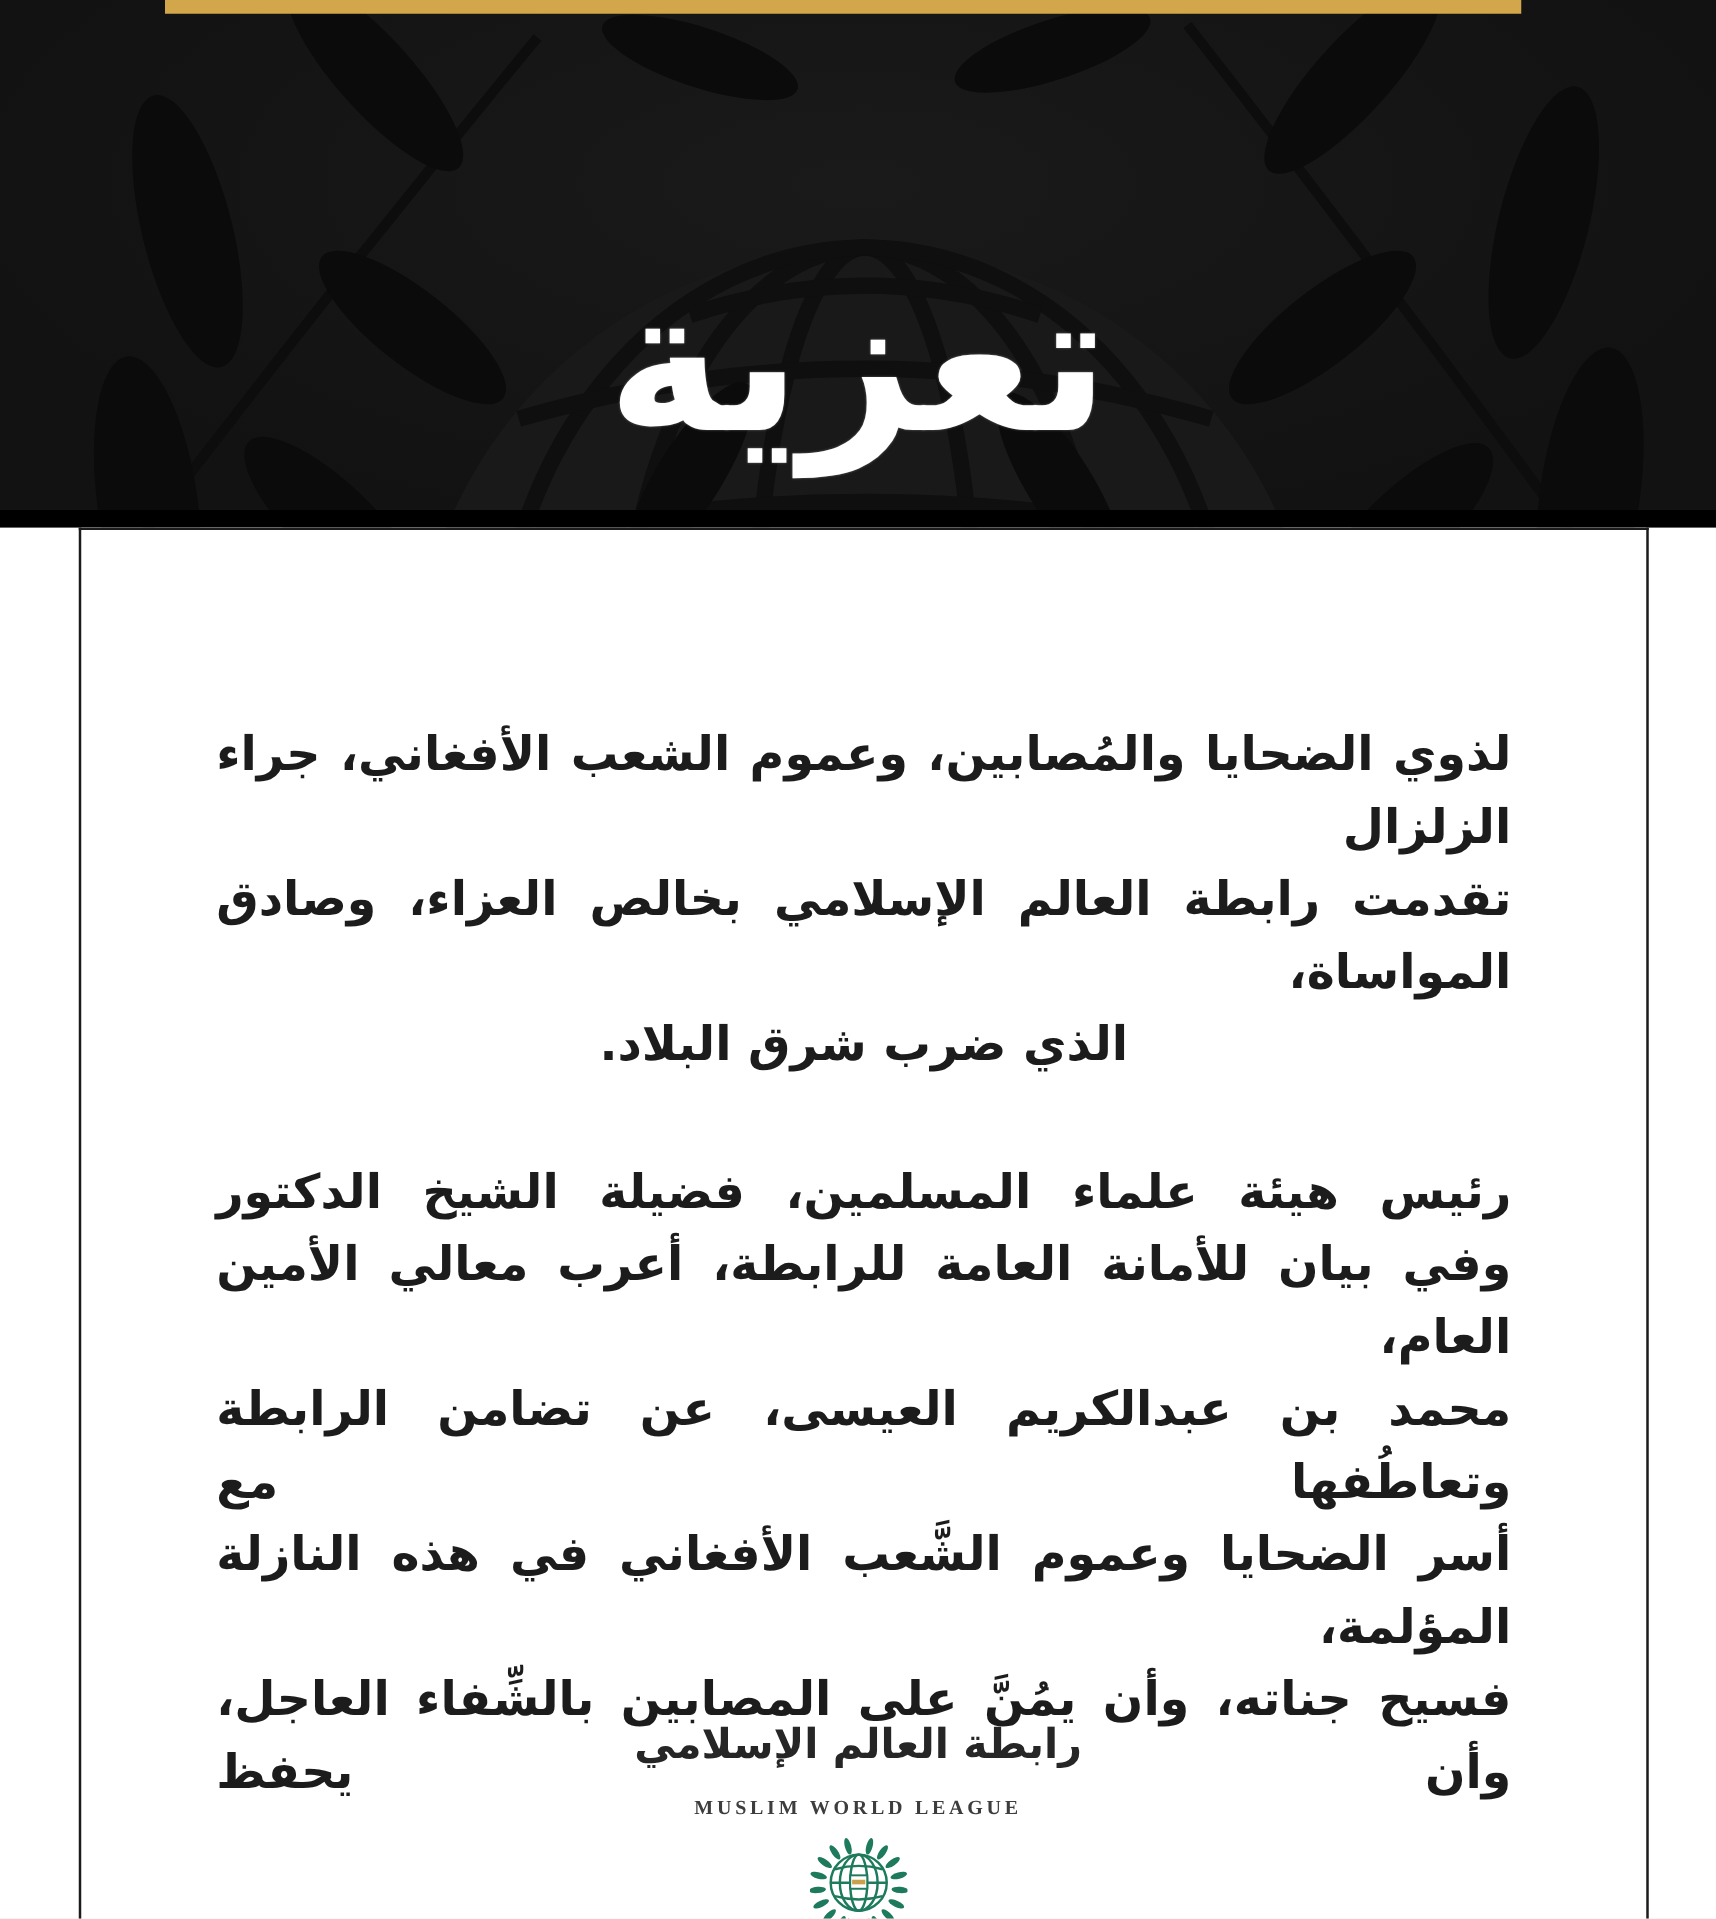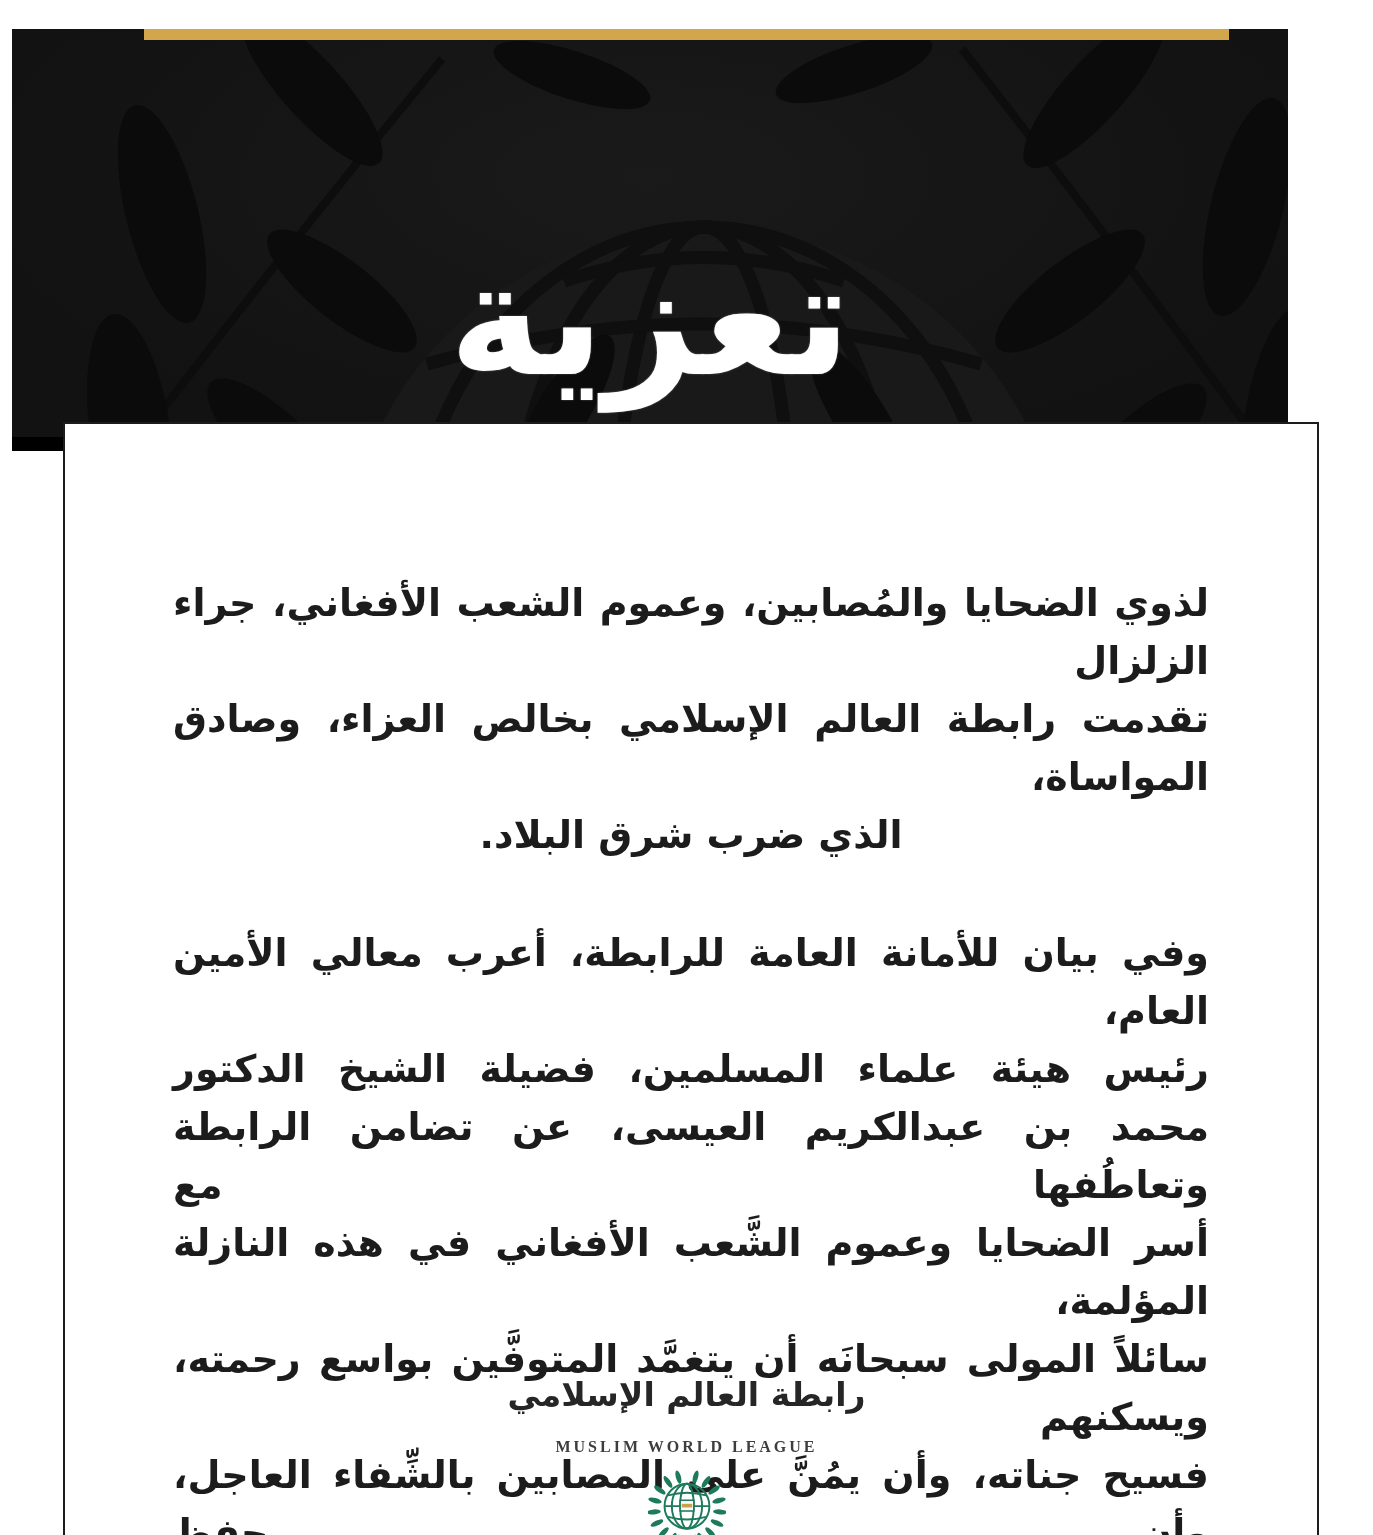--- a/index.html
+++ b/index.html
@@ -8,25 +8,24 @@
     position:relative;
     width:1373px; height:1535px;
     margin:0 auto;
     background:#ffffff;
     overflow:hidden;
     font-family:"DejaVu Sans", sans-serif;
   }
 
   
   .header {
-    position:absolute; top:0; left:12px;
-    width:1276px; height:422px;
+    position:absolute; top:0; left:0;
+    width:1373px; height:422px;
     background:radial-gradient(ellipse at 50% 35%, #1a1a1a 0%, #121212 75%);
     overflow:hidden;
-    margin-top:29px;
   }
   .header svg.deco { position:absolute; top:0; left:0; }
   .gold-bar {
     position:absolute; top:0; left:132px;
     width:1085px; height:11px;
     background:#D2A74C;
   }
   .calligraphy-title {
     position:absolute; top:196px; left:0; right:0;
     text-align:center;
@@ -147,25 +146,24 @@
   <div class="content-card">
     <div class="text-block">
 
       <div class="para">
         <div class="jline">لذوي الضحايا والمُصابين، وعموم الشعب الأفغاني، جراء الزلزال</div>
         <div class="jline">تقدمت رابطة العالم الإسلامي بخالص العزاء، وصادق المواساة،</div>
         <div class="lastline-center">الذي ضرب شرق البلاد.</div>
       </div>
 
       <div class="para">
+        <div class="jline">رئيس هيئة علماء المسلمين، فضيلة الشيخ الدكتور</div>
         <div class="jline">وفي بيان للأمانة العامة للرابطة، أعرب معالي الأمين العام،</div>
-        <div class="jline">رئيس هيئة علماء المسلمين، فضيلة الشيخ الدكتور</div>
         <div class="jline">محمد بن عبدالكريم العيسى، عن تضامن الرابطة وتعاطُفها مع</div>
         <div class="jline">أسر الضحايا وعموم الشَّعب الأفغاني في هذه النازلة المؤلمة،</div>
-        <div class="jline">سائلاً المولى سبحانَه أن يتغمَّد المتوفَّين بواسع رحمته، ويسكنهم</div>
         <div class="jline">فسيح جناته، وأن يمُنَّ على المصابين بالشِّفاء العاجل، وأن يحفظ</div>
 
       </div>
 
     </div>
   </div>
 
   <div class="footer-logo">
     <div class="logo-text">
       <div class="logo-arabic">رابطة العالم الإسلامي</div>

